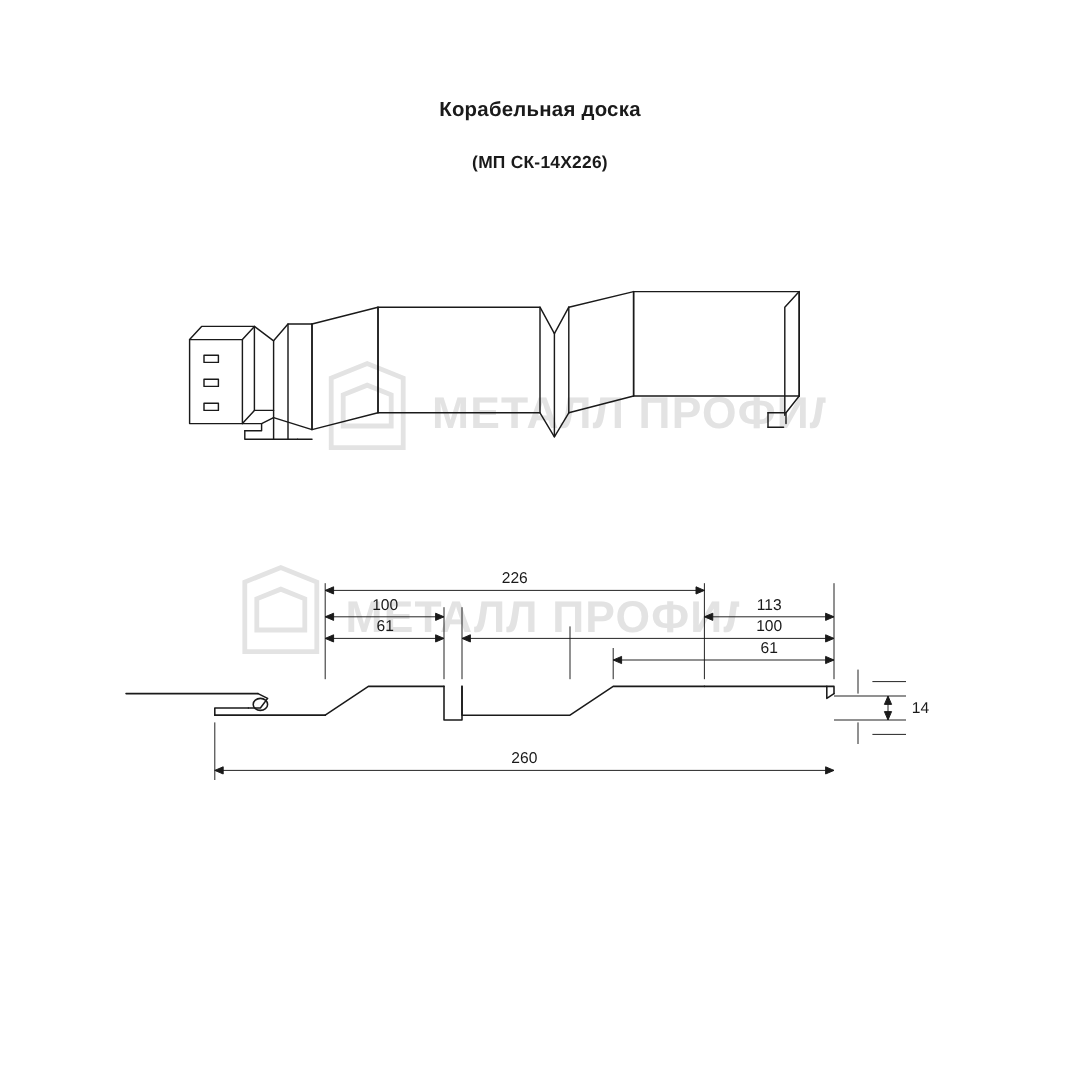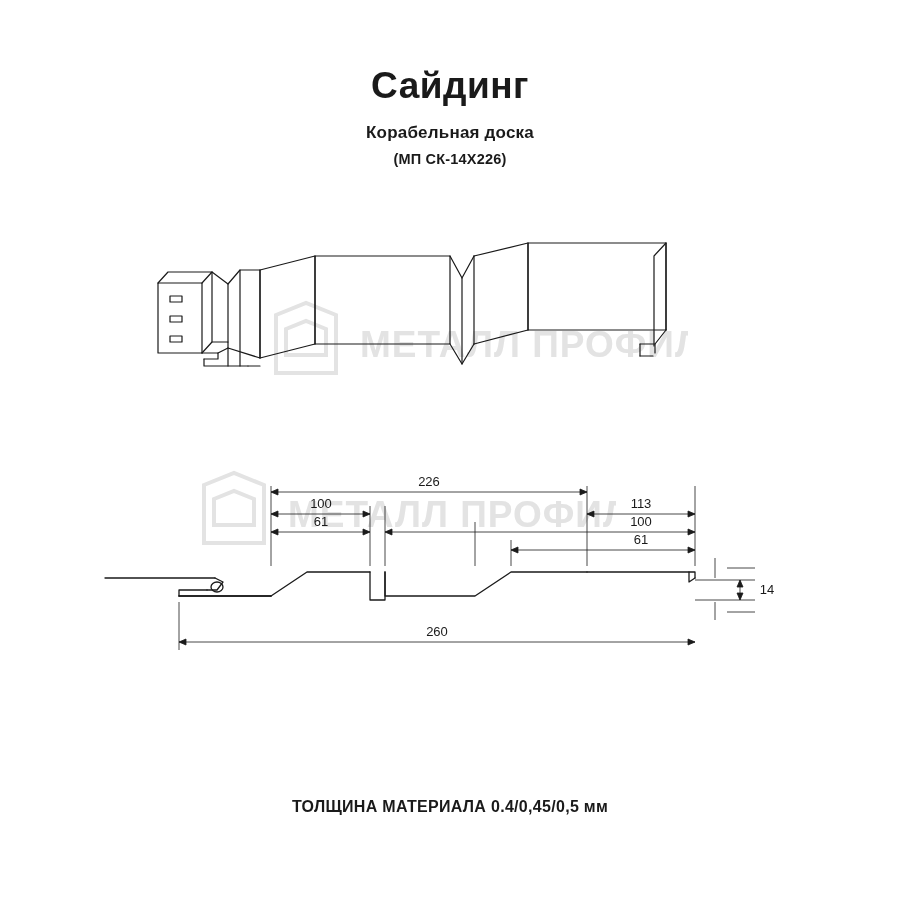--- a/index.html
+++ b/index.html
@@ -40,21 +40,21 @@
   }
   .subtitle {
     font-size: 17px;
     font-weight: bold;
     margin-top: 16px;
     letter-spacing: 0.2px;
   }
   .code {
     font-size: 14.5px;
     font-weight: bold;
-    margin-top: 8px;
+    margin-top: 26px;
     letter-spacing: 0.2px;
   }
 
   
   .footer {
     position: absolute;
     left: 0;
     top: 798px;
     width: 900px;
     text-align: center;
@@ -85,21 +85,20 @@
     font-size: 13px;
     fill: #1a1a1a;
   }
 </style>
 </head>
 <body>
 
 <div class="sheet">
 
   <div class="header">
-    <div class="title">Сайдинг</div>
     <div class="subtitle">Корабельная доска</div>
     <div class="code">(МП СК-14Х226)</div>
   </div>
 
   <div class="watermark" id="wm-top">
     <svg width="420" height="110" viewBox="0 0 420 110" xmlns="http://www.w3.org/2000/svg">
       <g fill="none" stroke="#e3e3e3" stroke-width="4">
         <path d="M8 88 L8 30 L38 18 L68 30 L68 88 Z"></path>
         <path d="M18 70 L18 44 L38 36 L58 44 L58 70 Z"></path>
       </g>
@@ -246,15 +245,14 @@
       <text class="dim-text" x="226" y="68" text-anchor="middle">100</text>
       <text class="dim-text" x="546" y="68" text-anchor="middle">113</text>
       <text class="dim-text" x="226" y="86" text-anchor="middle">61</text>
       <text class="dim-text" x="546" y="86" text-anchor="middle">100</text>
       <text class="dim-text" x="546" y="104" text-anchor="middle">61</text>
       <text class="dim-text" x="672" y="154" text-anchor="middle">14</text>
       <text class="dim-text" x="342" y="196" text-anchor="middle">260</text>
     </svg>
   </div>
 
-  <div class="footer">ТОЛЩИНА МАТЕРИАЛА 0.4/0,45/0,5 мм</div>
 
 </div>
 
 </body></html>

